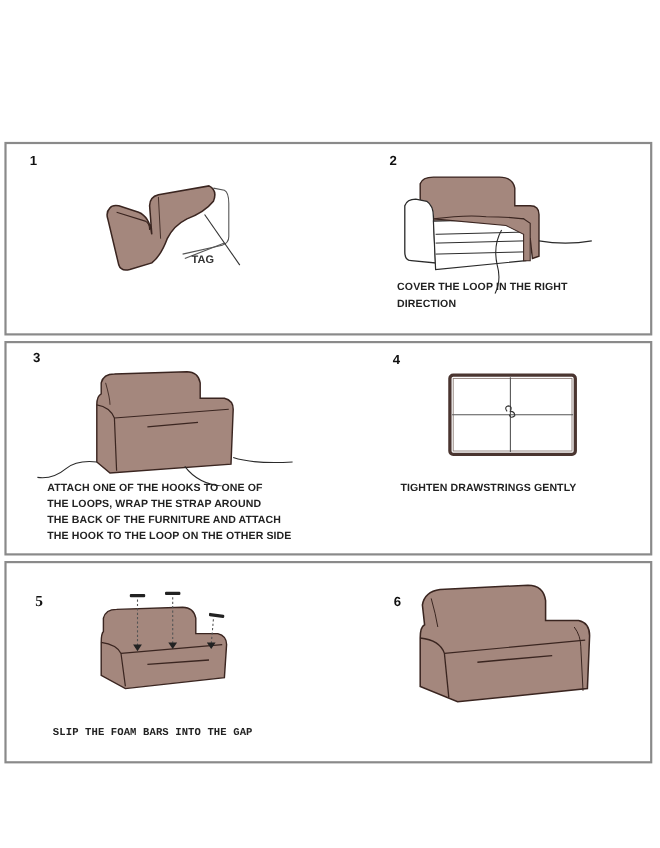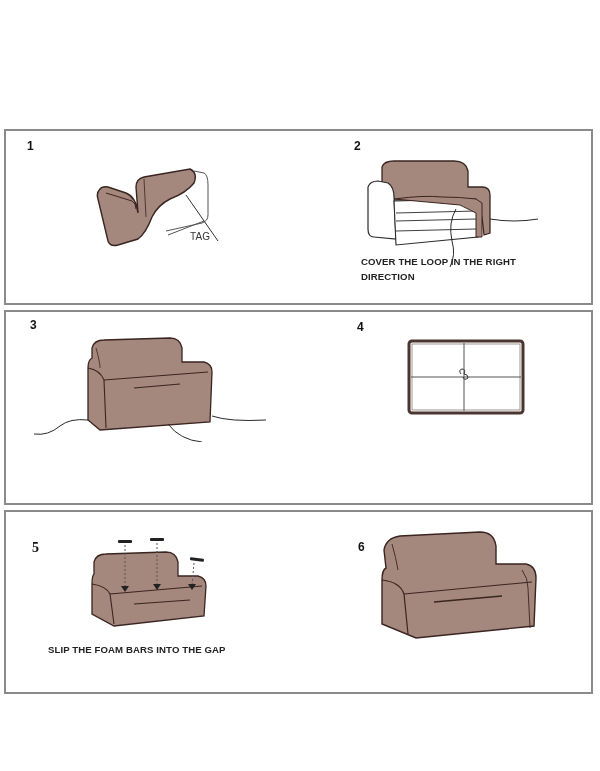--- a/index.html
+++ b/index.html
@@ -18,21 +18,21 @@
     <span class="num" style="left:21px;top:8px;">1</span>
     <svg width="150" height="90" style="left:80px;top:26px;" viewBox="0 0 150 90">
       <path d="M108 14 L118 16 Q122 18 122 28 L122 58 Q122 64 116 66 L80 74" fill="none" stroke="#555" stroke-width="1"></path>
       <path d="M82 78 L118 64" fill="none" stroke="#555" stroke-width="1"></path>
       <path d="M14 32 Q10 36 12 42 L22 84 Q24 90 32 88 L52 82 Q60 76 66 60 Q72 48 84 42 Q100 36 108 26 Q112 16 104 12 L58 20 Q50 22 50 30 L52 56 Q50 40 40 36 L22 30 Q16 29 14 32 Z" fill="#a4877d" stroke="#3a2520" stroke-width="1.4"></path>
       <path d="M20 36 L46 44 Q50 46 50 52" fill="none" stroke="#3a2520" stroke-width="1"></path>
       <path d="M58 22 L60 60" fill="none" stroke="#3a2520" stroke-width="0.8"></path>
       <path d="M100 38 L132 84" stroke="#333" stroke-width="1"></path>
     </svg>
     <svg width="40" height="16" style="left:182px;top:226px;position:absolute;" viewBox="0 0 40 16"></svg>
-    <span class="txt" style="left:184px;top:99px;font-weight:normal;font-size:10px;color:#333;">TAG</span>
+    <span class="txt" style="left:168px;top:99px;font-weight:bold;font-size:10px;color:#333;">TAG</span>
   </div>
   <div class="cell" style="left:296px;width:290px;">
     <span class="num" style="left:52px;top:8px;">2</span>
     <svg width="200" height="110" style="left:62px;top:26px;" viewBox="0 0 200 110">
       <path d="M18 10 Q20 4 30 4 L90 4 Q102 4 104 14 L104 30 L118 30 Q126 30 126 38 L126 76 L120 78 L118 60 L18 54 Z" fill="#a4877d" stroke="#3a2520" stroke-width="1.3"></path>
       <path d="M4 30 Q6 24 14 24 L24 26 Q30 30 30 40 L32 82 L10 80 Q4 80 4 72 Z" fill="#fff" stroke="#2a2a2a" stroke-width="1.2"></path>
       <path d="M30 44 L112 42 L114 80 L32 88 Z" fill="#fff" stroke="#2a2a2a" stroke-width="1.1"></path>
       <path d="M32 56 L112 54 M32 64 L112 62 M32 74 L112 72" stroke="#2a2a2a" stroke-width="0.9"></path>
       <path d="M30 42 Q60 38 78 40 Q96 40 112 42 L118 46 L118 80 L112 80 L112 56 Q100 50 96 48 Z" fill="#a4877d" stroke="#3a2520" stroke-width="1"></path>
       <path d="M92 52 Q84 66 88 84 Q92 98 86 110" fill="none" stroke="#2a2a2a" stroke-width="1"></path>
@@ -49,47 +49,52 @@
     <svg width="240" height="110" style="left:24px;top:20px;" viewBox="0 0 240 110">
       <path d="M62 16 Q64 8 74 8 L140 6 Q150 6 152 16 L152 30 L174 30 Q182 32 182 40 L180 90 L70 98 L58 88 L58 36 Q58 28 62 26 Z" fill="#a4877d" stroke="#3a2520" stroke-width="1.3"></path>
       <path d="M58 36 Q70 38 74 48 L76 96" fill="none" stroke="#3a2520" stroke-width="1.1"></path>
       <path d="M74 48 L178 40" fill="none" stroke="#3a2520" stroke-width="1"></path>
       <path d="M104 56 L150 52" stroke="#3a2520" stroke-width="1.2"></path>
       <path d="M66 16 Q70 30 70 36" fill="none" stroke="#3a2520" stroke-width="0.8"></path>
       <path d="M58 88 Q40 86 30 94 Q18 104 4 102" fill="none" stroke="#2a2a2a" stroke-width="1"></path>
       <path d="M138 92 Q150 108 172 110" fill="none" stroke="#2a2a2a" stroke-width="1"></path>
       <path d="M182 84 Q200 90 236 88" fill="none" stroke="#2a2a2a" stroke-width="1"></path>
     </svg>
+    <span class="txt" style="left:37px;top:125px;">ATTACH ONE OF THE HOOKS TO ONE OF
+THE LOOPS, WRAP THE STRAP AROUND
+THE BACK OF THE FURNITURE AND ATTACH
+THE HOOK TO THE LOOP ON THE OTHER SIDE</span>
   </div>
   <div class="cell" style="left:296px;width:290px;">
     <span class="num" style="left:55px;top:8px;">4</span>
     <svg width="120" height="80" style="left:104px;top:26px;" viewBox="0 0 120 80">
       <rect x="3" y="3" width="114" height="72" rx="3" fill="#fff" stroke="#4a3530" stroke-width="3"></rect>
       <rect x="6" y="6" width="108" height="66" fill="none" stroke="#8a7a75" stroke-width="0.8"></rect>
       <path d="M58 5 L58 73 M5 39 L115 39" stroke="#555" stroke-width="1"></path>
       <path d="M55 36 Q52 32 56 31 Q60 31 58 36 Q62 36 62 40 Q58 43 57 39" fill="none" stroke="#333" stroke-width="1"></path>
     </svg>
+    <span class="txt" style="left:62px;top:125px;">TIGHTEN DRAWSTRINGS GENTLY</span>
   </div>
 </div>
 
 <div class="panel" style="top:510px;height:184px;">
   <div class="cell" style="left:0;width:290px;">
     <span class="num" style="left:26px;top:28px;font-family:'Liberation Serif', serif;font-size:14px;">5</span>
     <svg width="150" height="100" style="left:76px;top:24px;" viewBox="0 0 150 100">
       <path d="M12 26 Q14 18 24 18 L84 16 Q94 16 96 26 L96 40 L116 40 Q124 42 124 50 L122 80 L32 90 L10 78 L10 48 Q10 40 12 38 Z" fill="#a4877d" stroke="#3a2520" stroke-width="1.3"></path>
       <path d="M10 48 Q24 50 28 58 L32 88" fill="none" stroke="#3a2520" stroke-width="1.1"></path>
       <path d="M28 58 L120 50" fill="none" stroke="#3a2520" stroke-width="1"></path>
       <path d="M52 68 L108 64" stroke="#3a2520" stroke-width="1.2"></path>
       <rect x="36" y="4" width="14" height="3" rx="1" fill="#222"></rect>
       <rect x="68" y="2" width="14" height="3" rx="1" fill="#222"></rect>
       <rect x="108" y="22" width="14" height="3" rx="1" fill="#222" transform="rotate(8 115 23)"></rect>
       <path d="M43 9 L43 52 M75 7 L75 50 M112 27 L110 50" stroke="#555" stroke-width="1" stroke-dasharray="2,2"></path>
       <path d="M39 50 L47 50 L43 56 Z M71 48 L79 48 L75 54 Z M106 48 L114 48 L110 54 Z" fill="#222"></path>
     </svg>
-    <span class="txt" style="left:42px;top:131px;">SLIP THE FOAM BARS INTO THE GAP</span>
+    <span class="txt" style="left:42px;top:147px;font-family:Liberation Mono, monospace;">SLIP THE FOAM BARS INTO THE GAP</span>
   </div>
   <div class="cell" style="left:296px;width:290px;">
     <span class="num" style="left:56px;top:28px;">6</span>
     <svg width="190" height="120" style="left:70px;top:10px;" viewBox="0 0 190 120">
       <path d="M12 28 Q14 16 28 14 L108 10 Q122 10 124 24 L124 42 L154 42 Q164 44 164 56 L162 104 L44 116 L10 102 L10 58 Q10 48 14 46 Z" fill="#a4877d" stroke="#3a2520" stroke-width="1.4"></path>
       <path d="M10 58 Q28 60 32 72 L36 112" fill="none" stroke="#3a2520" stroke-width="1.2"></path>
       <path d="M32 72 L160 60" fill="none" stroke="#3a2520" stroke-width="1.1"></path>
       <path d="M62 80 L130 74" stroke="#3a2520" stroke-width="1.3"></path>
       <path d="M20 22 Q24 36 26 48" fill="none" stroke="#3a2520" stroke-width="0.9"></path>
       <path d="M150 48 Q156 56 156 66 L158 106" fill="none" stroke="#3a2520" stroke-width="0.9"></path>

